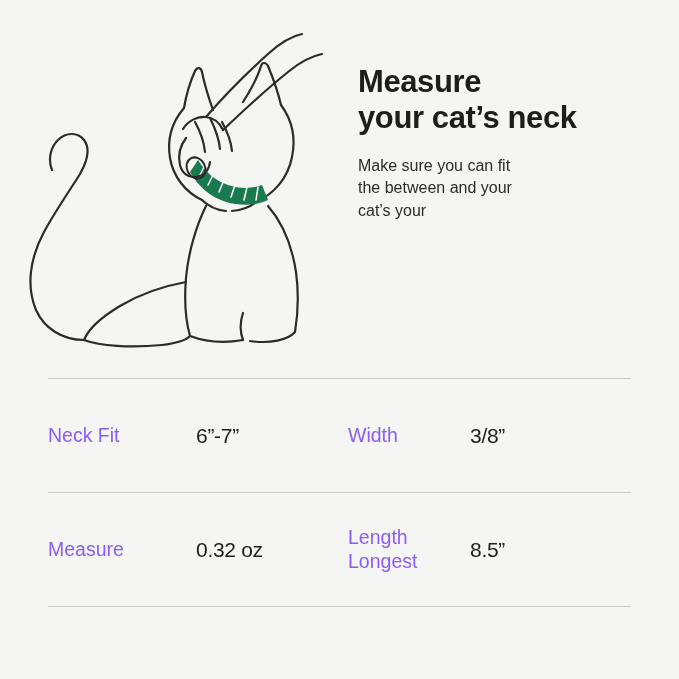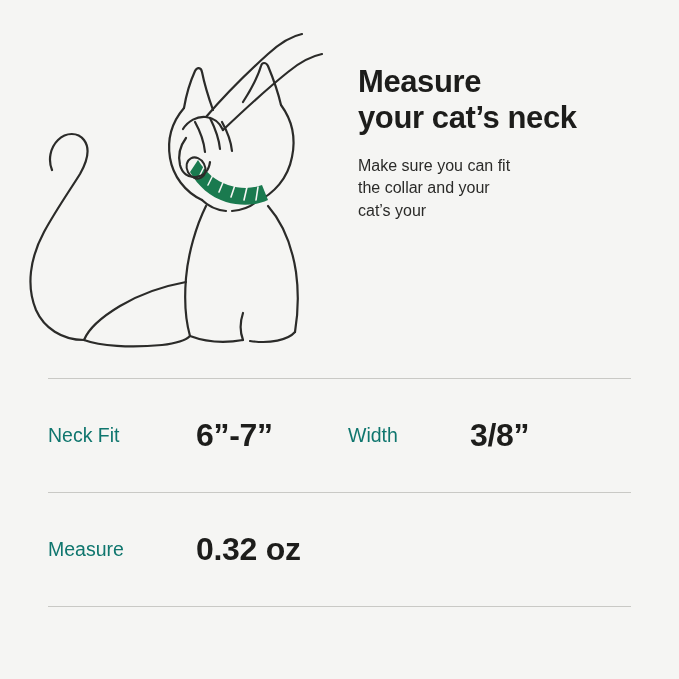--- a/index.html
+++ b/index.html
@@ -84,28 +84,28 @@
     align-items: center;
   }
   .cell.left {
     width: 300px;
   }
   .cell.right {
     width: 283px;
   }
   .speclabel {
     font-size: 19.5px;
-    color: #0f766e;
+    color: #8b5cf6;
     font-weight: 400;
     line-height: 1.2;
   }
   .speclabel .l2 { display: block; }
   .specvalue {
-    font-size: 32px;
-    font-weight: bold;
+    font-size: 21px;
+    font-weight: normal;
     color: #1d1d1b;
     letter-spacing: -0.3px;
   }
   
   .c-neckfit-label { width: 148px; }
   .c-width-label   { width: 122px; }
   .c-weight-label  { width: 148px; }
   .c-length-label  { width: 122px; }
 </style>
 </head>
@@ -170,21 +170,21 @@
     </svg>
   </div>
 
   <div class="textblock">
     <h1 class="headline">
       <span>Measure</span>
       <span class="l2">your cat’s neck</span>
     </h1>
     <p class="subcopy">
       <span>Make sure you can fit</span>
-      <span>the collar and your</span>
+      <span>the between and your</span>
       <span>cat’s your</span>
     </p>
   </div>
 
   <div class="spectable">
 
     <div class="rule"></div>
 
     <div class="specrow">
       <div class="cell left">
@@ -197,18 +197,25 @@
       </div>
     </div>
 
     <div class="rule"></div>
 
     <div class="specrow">
       <div class="cell left">
         <div class="speclabel c-weight-label">Measure</div>
         <div class="specvalue">0.32 oz</div>
       </div>
+      <div class="cell right">
+        <div class="speclabel c-length-label">
+          <span>Length</span>
+          <span class="l2">Longest</span>
+        </div>
+        <div class="specvalue">8.5”</div>
+      </div>
     </div>
 
     <div class="rule"></div>
   </div>
 
 </div>
 
 </body></html>

